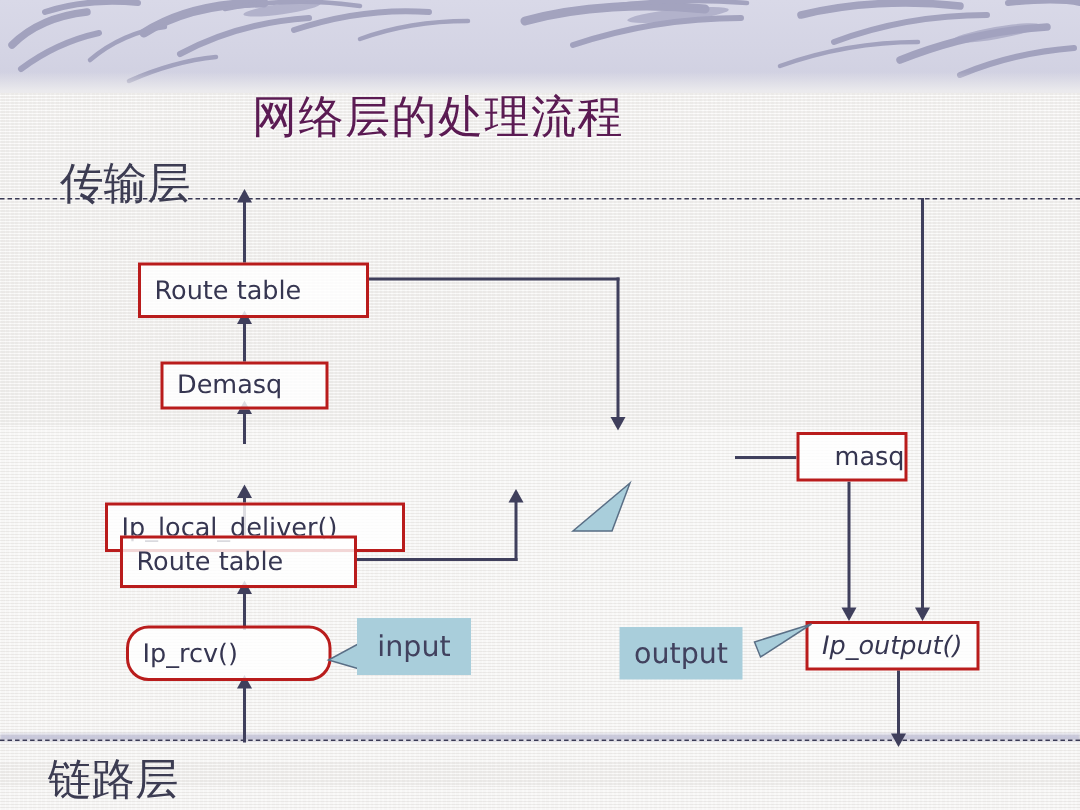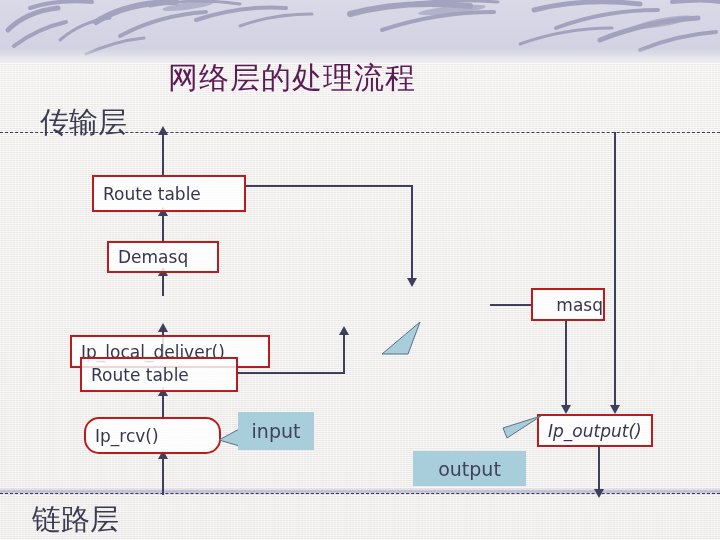--- a/index.html
+++ b/index.html
@@ -215,17 +215,17 @@
   <svg class="callout-tail" style="left:217px;top:423px;" width="28" height="26" viewBox="0 0 28 26">
     <polygon points="2,17 26,4 26,24" fill="#a9cedb" stroke="#5a6f86" stroke-width="1"></polygon>
   </svg>
   <div class="callout" id="callout-input" style="left:238px;top:412px;width:76px;height:38px;text-align:right;">
     <span>input</span>
   </div>
 
   <svg class="callout-tail" style="left:497px;top:414px;" width="46" height="26" viewBox="0 0 46 26">
     <polygon points="44,2 6,14 10,24" fill="#a9cedb" stroke="#5a6f86" stroke-width="1"></polygon>
   </svg>
-  <div class="callout" id="callout-output" style="left:413px;top:451px;width:113px;height:35px;">
+  <div class="callout" id="callout-output" style="left:413px;top:418px;width:82px;height:35px;">
     <span>output</span>
   </div>
 
 </div>
 
 </body></html>

